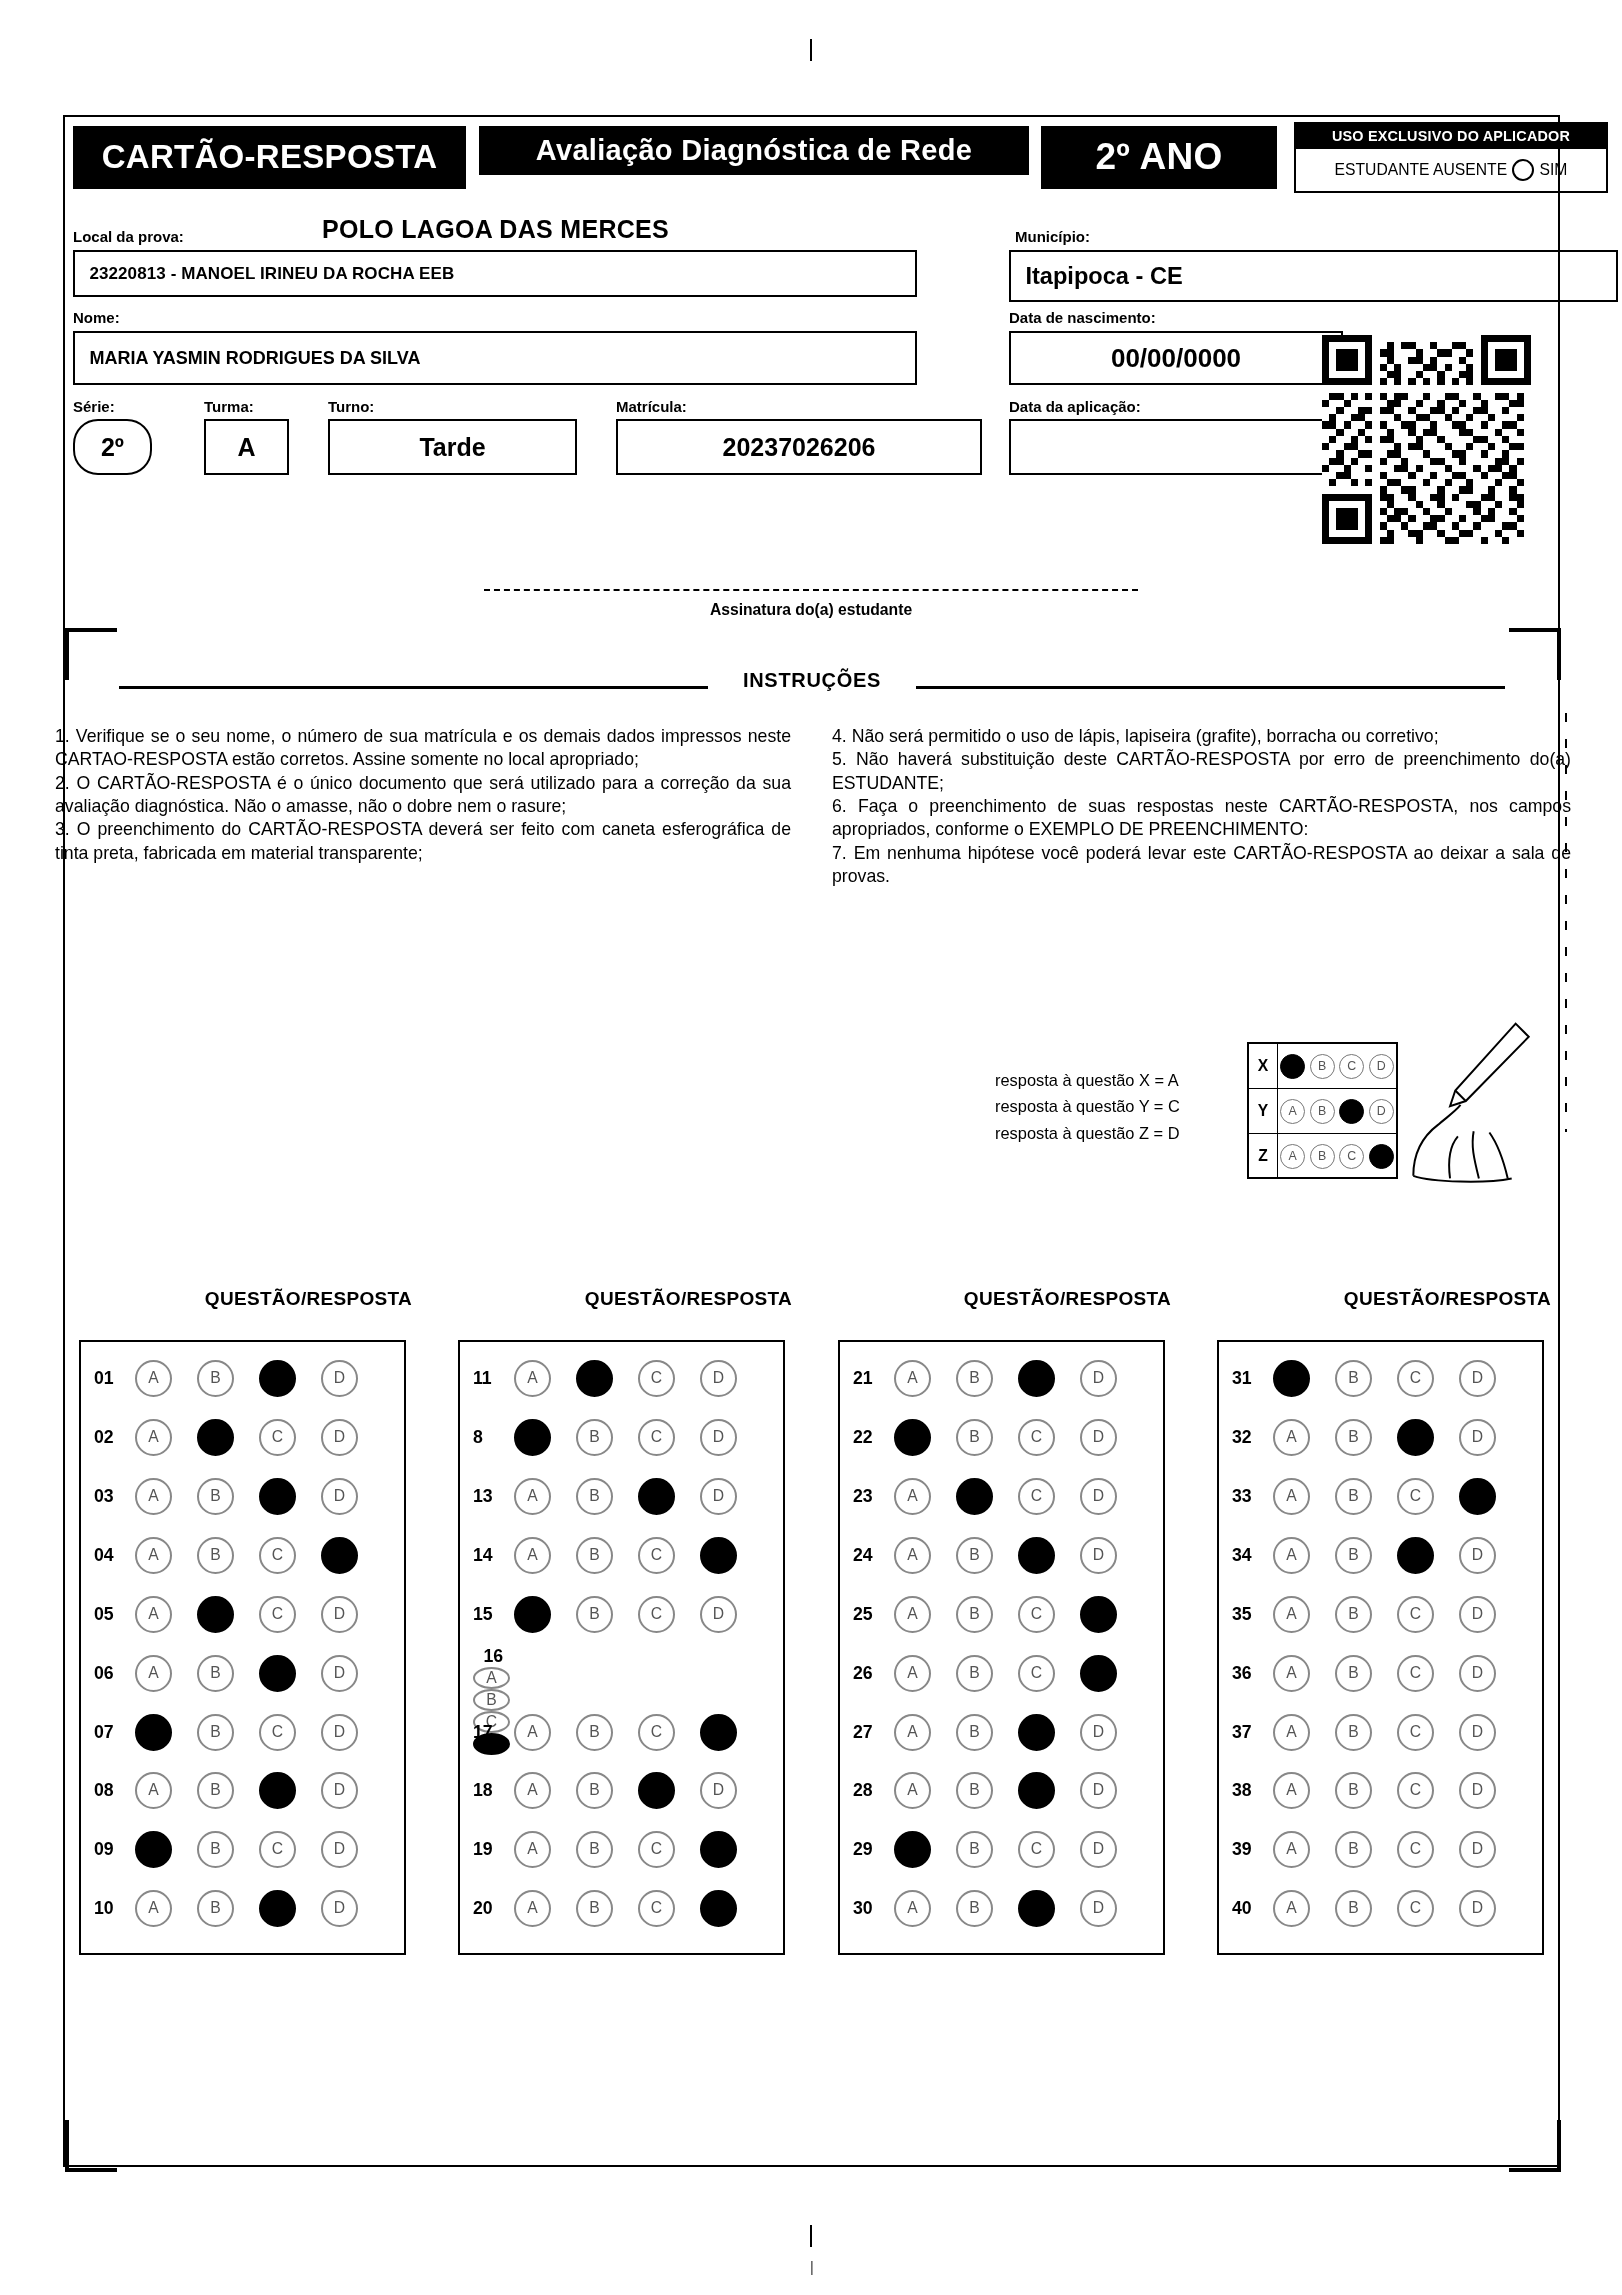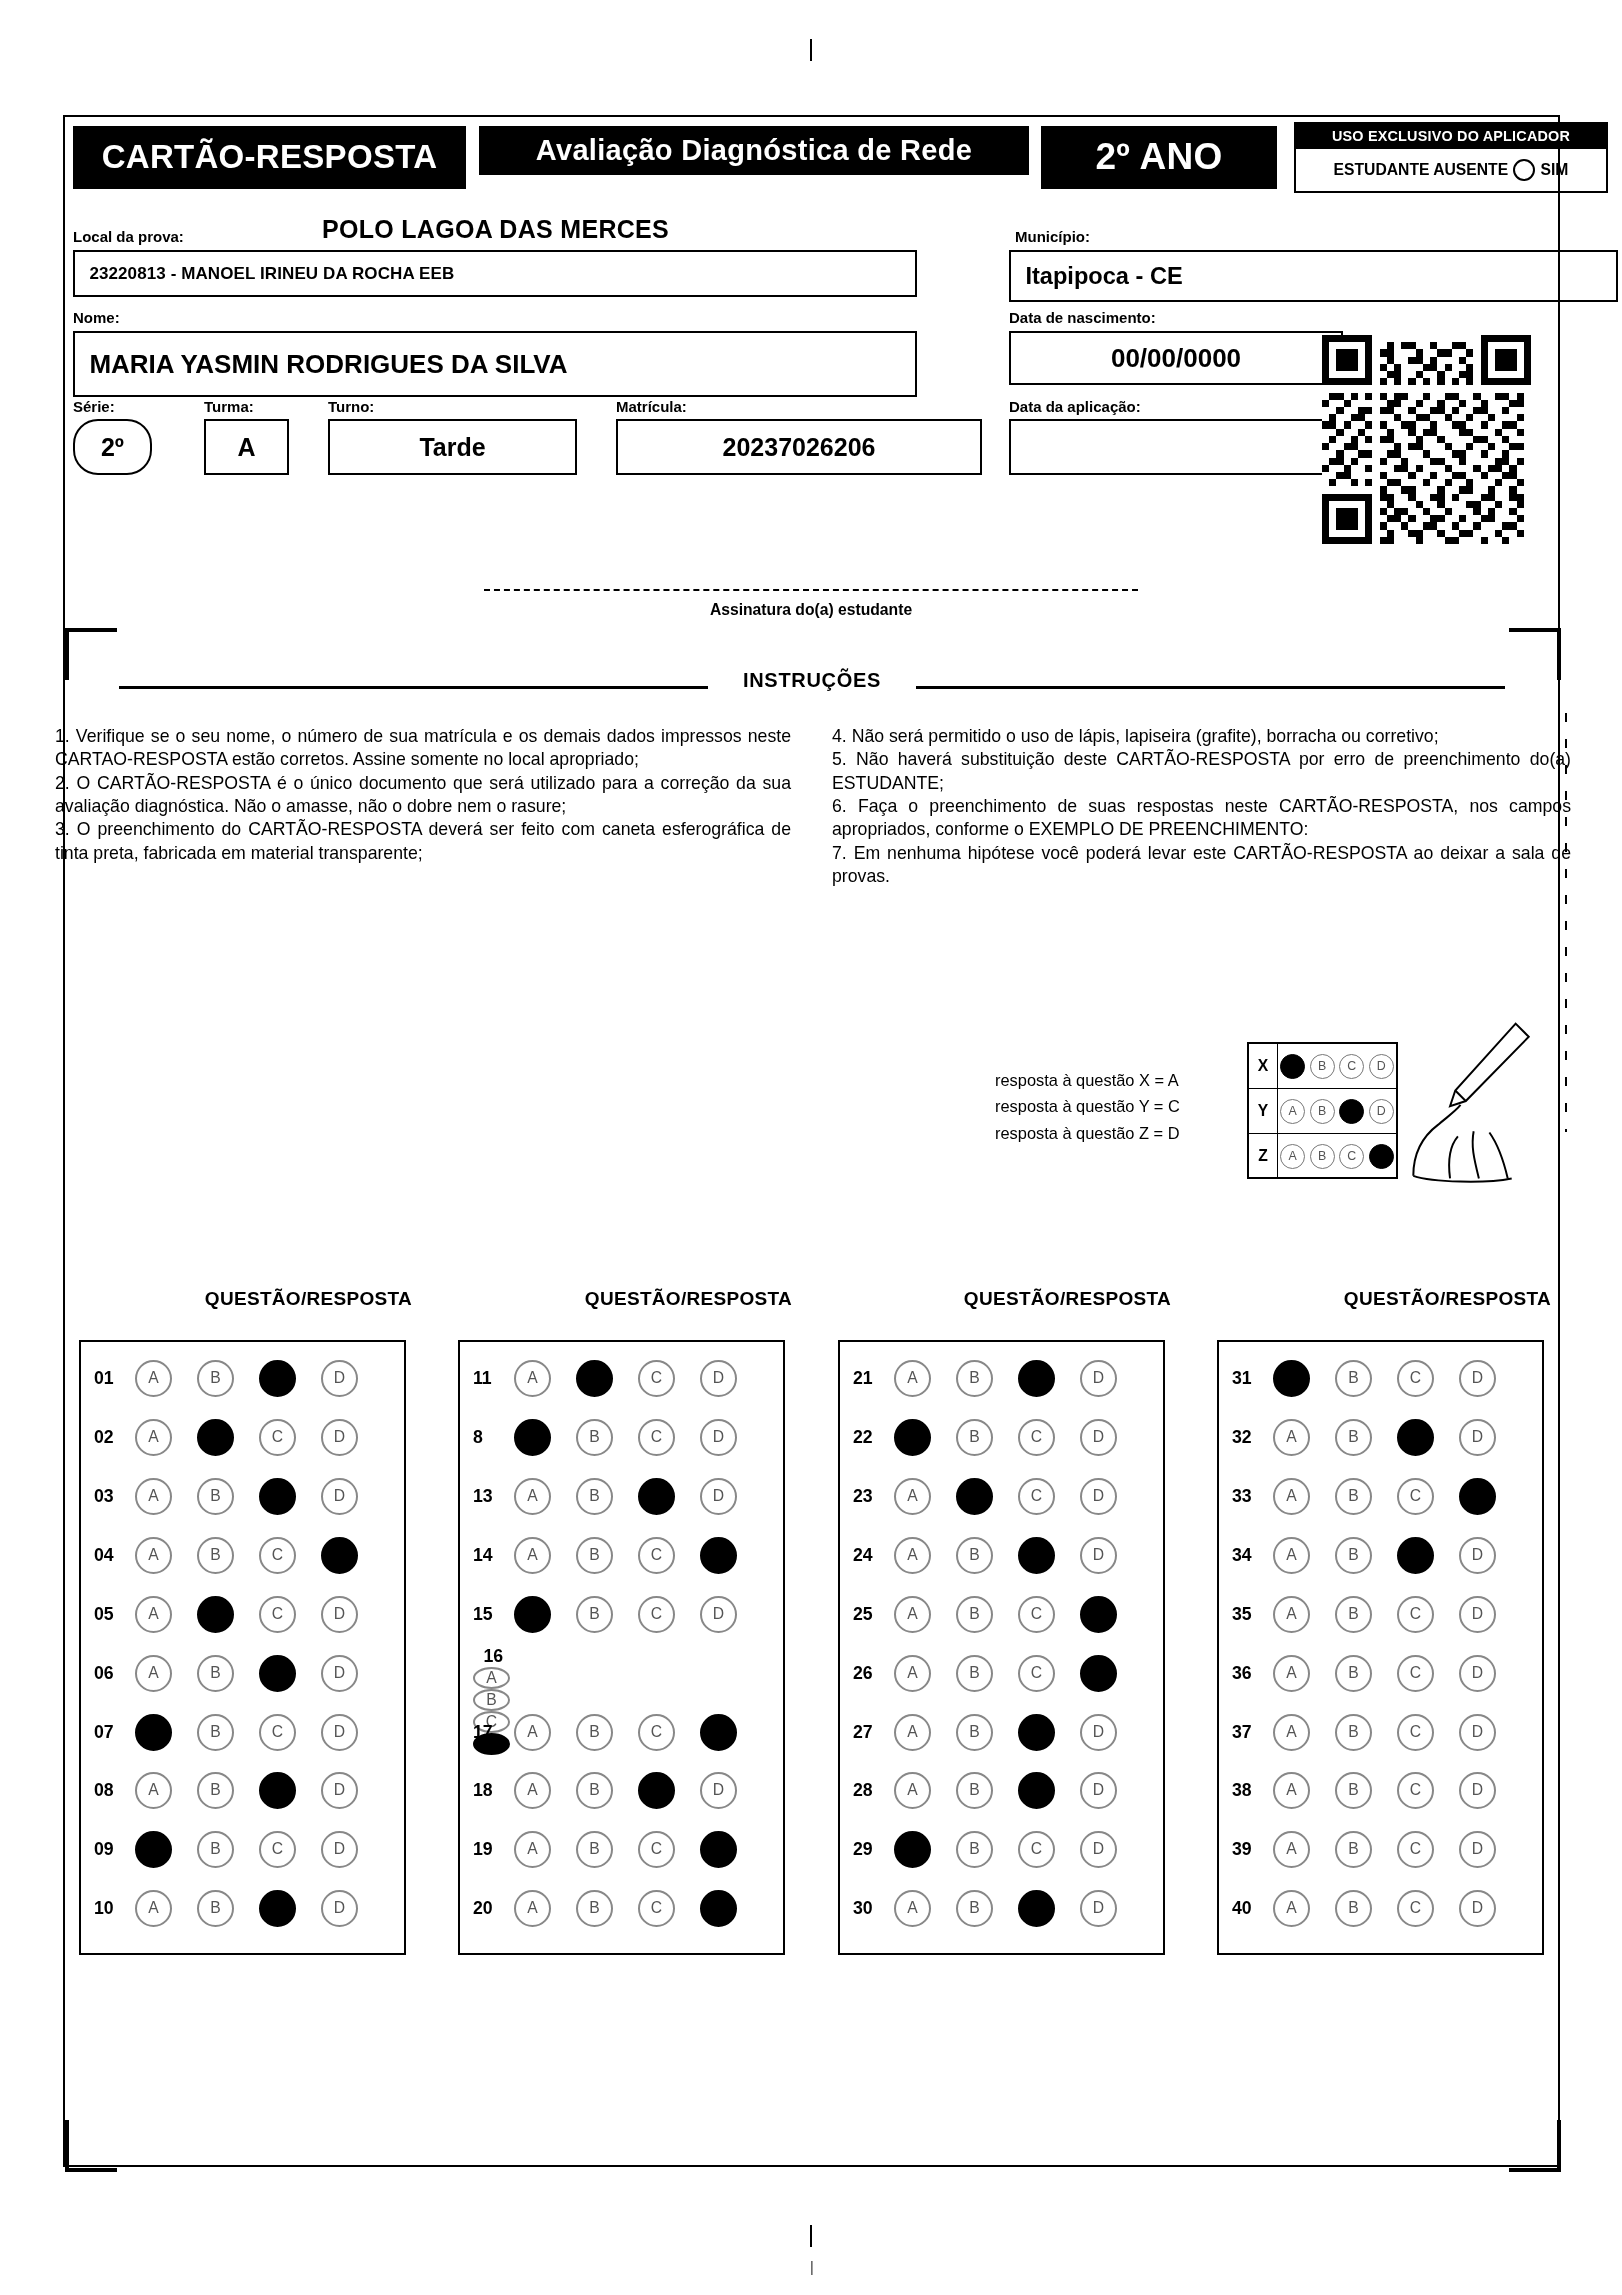--- a/index.html
+++ b/index.html
@@ -83,21 +83,21 @@
     line-height: 25px;
     letter-spacing: 0.2px;
   }
   .hdr-uso-bottom {
     height: 41px;
     display: flex;
     align-items: center;
     justify-content: center;
     gap: 5.2px;
     font-size: 15.7px;
-    font-weight: bold;
+    font-weight: normal;
   }
   .circle-open {
     width: 22px; height: 22px;
     border: 2px solid #000;
     border-radius: 50%;
     box-sizing: border-box;
     display: inline-block;
   }
 
   
@@ -112,21 +112,21 @@
   }
 
   .local-label { position: absolute; left: 0px; top: 25px; font-size: 15px; font-weight: bold; }
   .polo-title  { position: absolute; left: 249px; top: 11.8px; font-size: 25px; font-weight: bold; letter-spacing: 0.3px;}
   .escola-box  { position: absolute; left: 0px; top: 47px; width: 844px; height: 47px; font-size: 17px; letter-spacing: 0.1px;}
 
   .municipio-label { position: absolute; left: 942px; top: 25px; font-size: 15px; font-weight: bold; }
   .municipio-box   { position: absolute; left: 936px; top: 47px; width: 609px; height: 52px; font-size: 23.6px; }
 
   .nome-label { position: absolute; left: 0px; top: 106px; font-size: 15px; font-weight: bold; }
-  .nome-box   { position: absolute; left: 0px; top: 128px; width: 844px; height: 66px; font-size: 26px; }
+  .nome-box   { position: absolute; left: 0px; top: 128px; width: 844px; height: 54px; font-size: 18px; }
 
   .nasc-label { position: absolute; left: 936px; top: 106px; font-size: 15px; font-weight: bold; }
   .nasc-box   { position: absolute; left: 936px; top: 128px; width: 334px; height: 54px; font-size: 26px; justify-content: center; padding-left:0;}
 
   .serie-label { position: absolute; left: 0px;   top: 195px; font-size: 15px; font-weight: bold;}
   .turma-label { position: absolute; left: 131px; top: 195px; font-size: 15px; font-weight: bold;}
   .turno-label { position: absolute; left: 255px; top: 195px; font-size: 15px; font-weight: bold;}
   .matr-label  { position: absolute; left: 543px; top: 195px; font-size: 15px; font-weight: bold;}
   .dataap-label{ position: absolute; left: 936px;top: 195px; font-size: 15px; font-weight: bold;}
 

